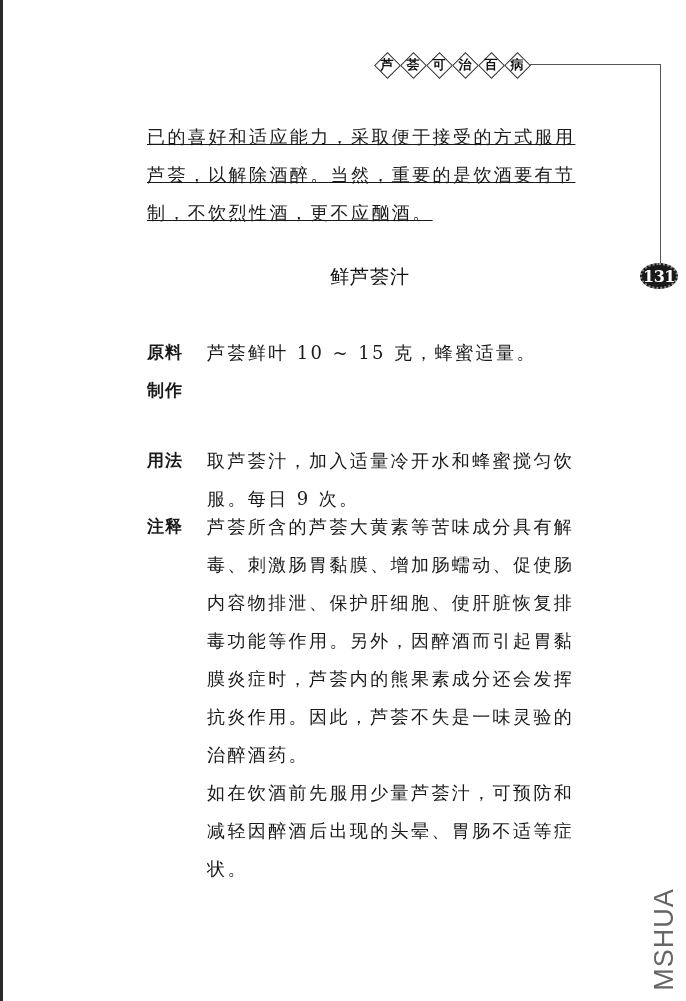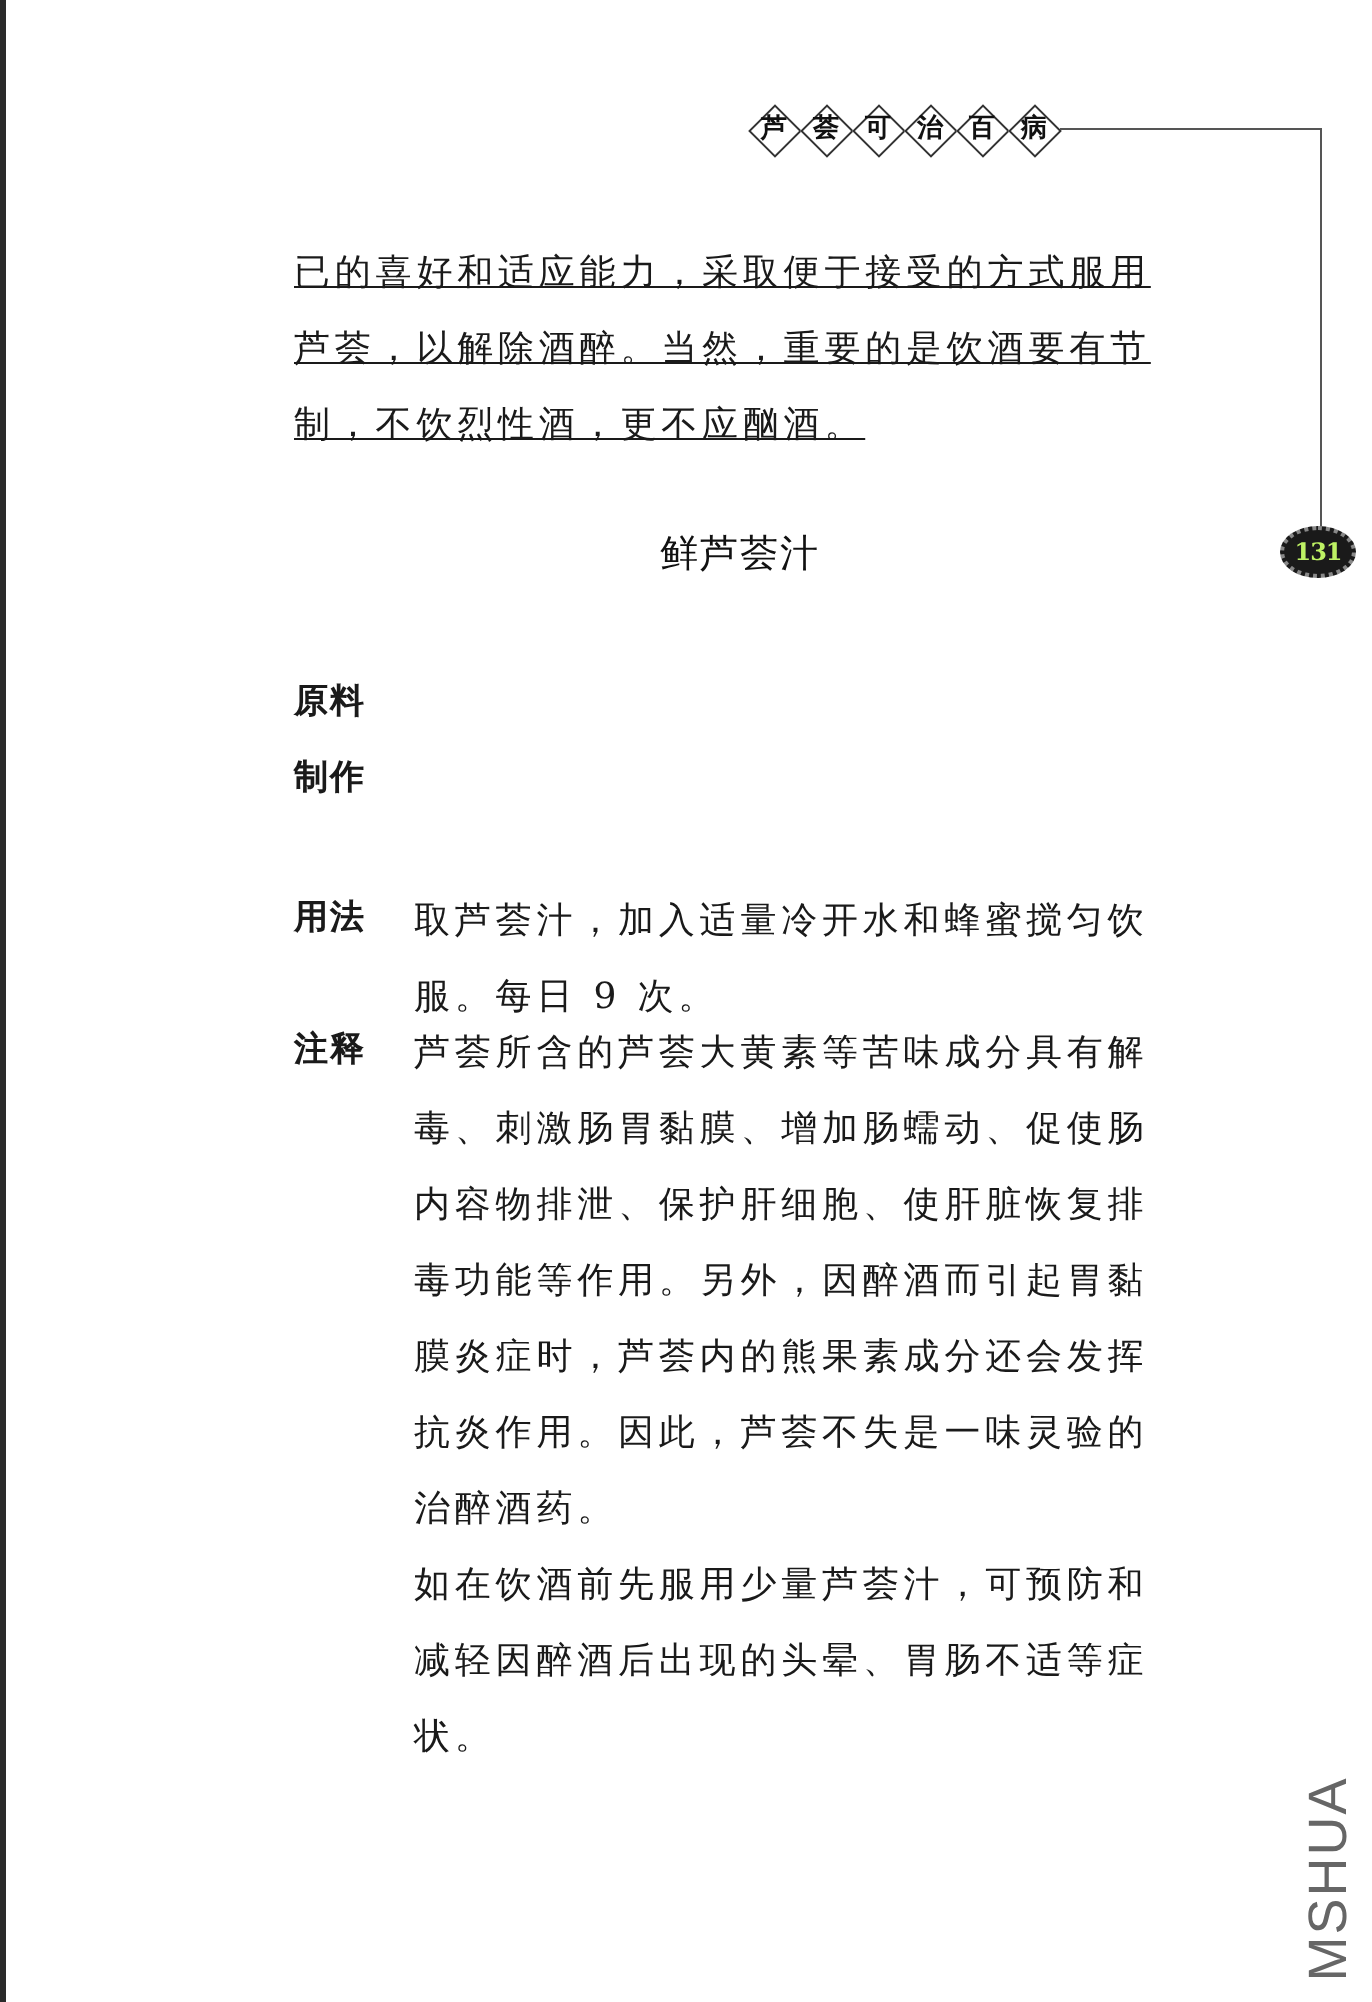--- a/index.html
+++ b/index.html
@@ -86,22 +86,22 @@
       height: 26px;
       border-radius: 50%;
       background: #1a1a1a;
       border: 2px dotted #888;
       box-sizing: border-box;
       display: flex;
       align-items: center;
       justify-content: center;
     }
     .page-badge span {
-      color: #bef264;
-      font-size: 12px;
+      color: #ffffff;
+      font-size: 16px;
       font-weight: bold;
       letter-spacing: -0.5px;
       font-family: "DejaVu Serif", serif;
     }
     
     .para {
       position: absolute;
       left: 147px;
       width: 445px;
       font-size: 18px;
@@ -129,21 +129,21 @@
       width: 445px;
       display: flex;
       font-size: 18px;
       line-height: 38px;
       letter-spacing: 2.4px;
     }
     .entry-label {
       width: 60px;
       flex: 0 0 60px;
       font-weight: bold;
-      font-family: Liberation Mono, monospace;
+      font-family: Liberation Serif, serif;
       font-size: 17px;
       letter-spacing: 1px;
     }
     .entry-body {
       flex: 1;
     }
     .entry-body p {
       margin: 0;
     }
     .watermark {
@@ -196,20 +196,23 @@
 <div class="page-badge">
   <span>131</span>
 </div>
 
 <div class="para para-top">已的喜好和适应能力，采取便于接受的方式服用芦荟，以解除酒醉。当然，重要的是饮酒要有节制，不饮烈性酒，更不应酗酒。</div>
 
 <div class="recipe-title">鲜芦荟汁</div>
 
 <div class="entry" style="top:334px;">
   <div class="entry-label">原料</div>
+  <div class="entry-body">
+    <p>芦荟鲜叶 10 ~ 15 克，蜂蜜适量。</p>
+  </div>
 </div>
 
 <div class="entry" style="top:372px;">
   <div class="entry-label">制作</div>
 </div>
 
 <div class="entry" style="top:442px;">
   <div class="entry-label">用法</div>
   <div class="entry-body">
     <p>取芦荟汁，加入适量冷开水和蜂蜜搅匀饮服。每日 9 次。</p>

